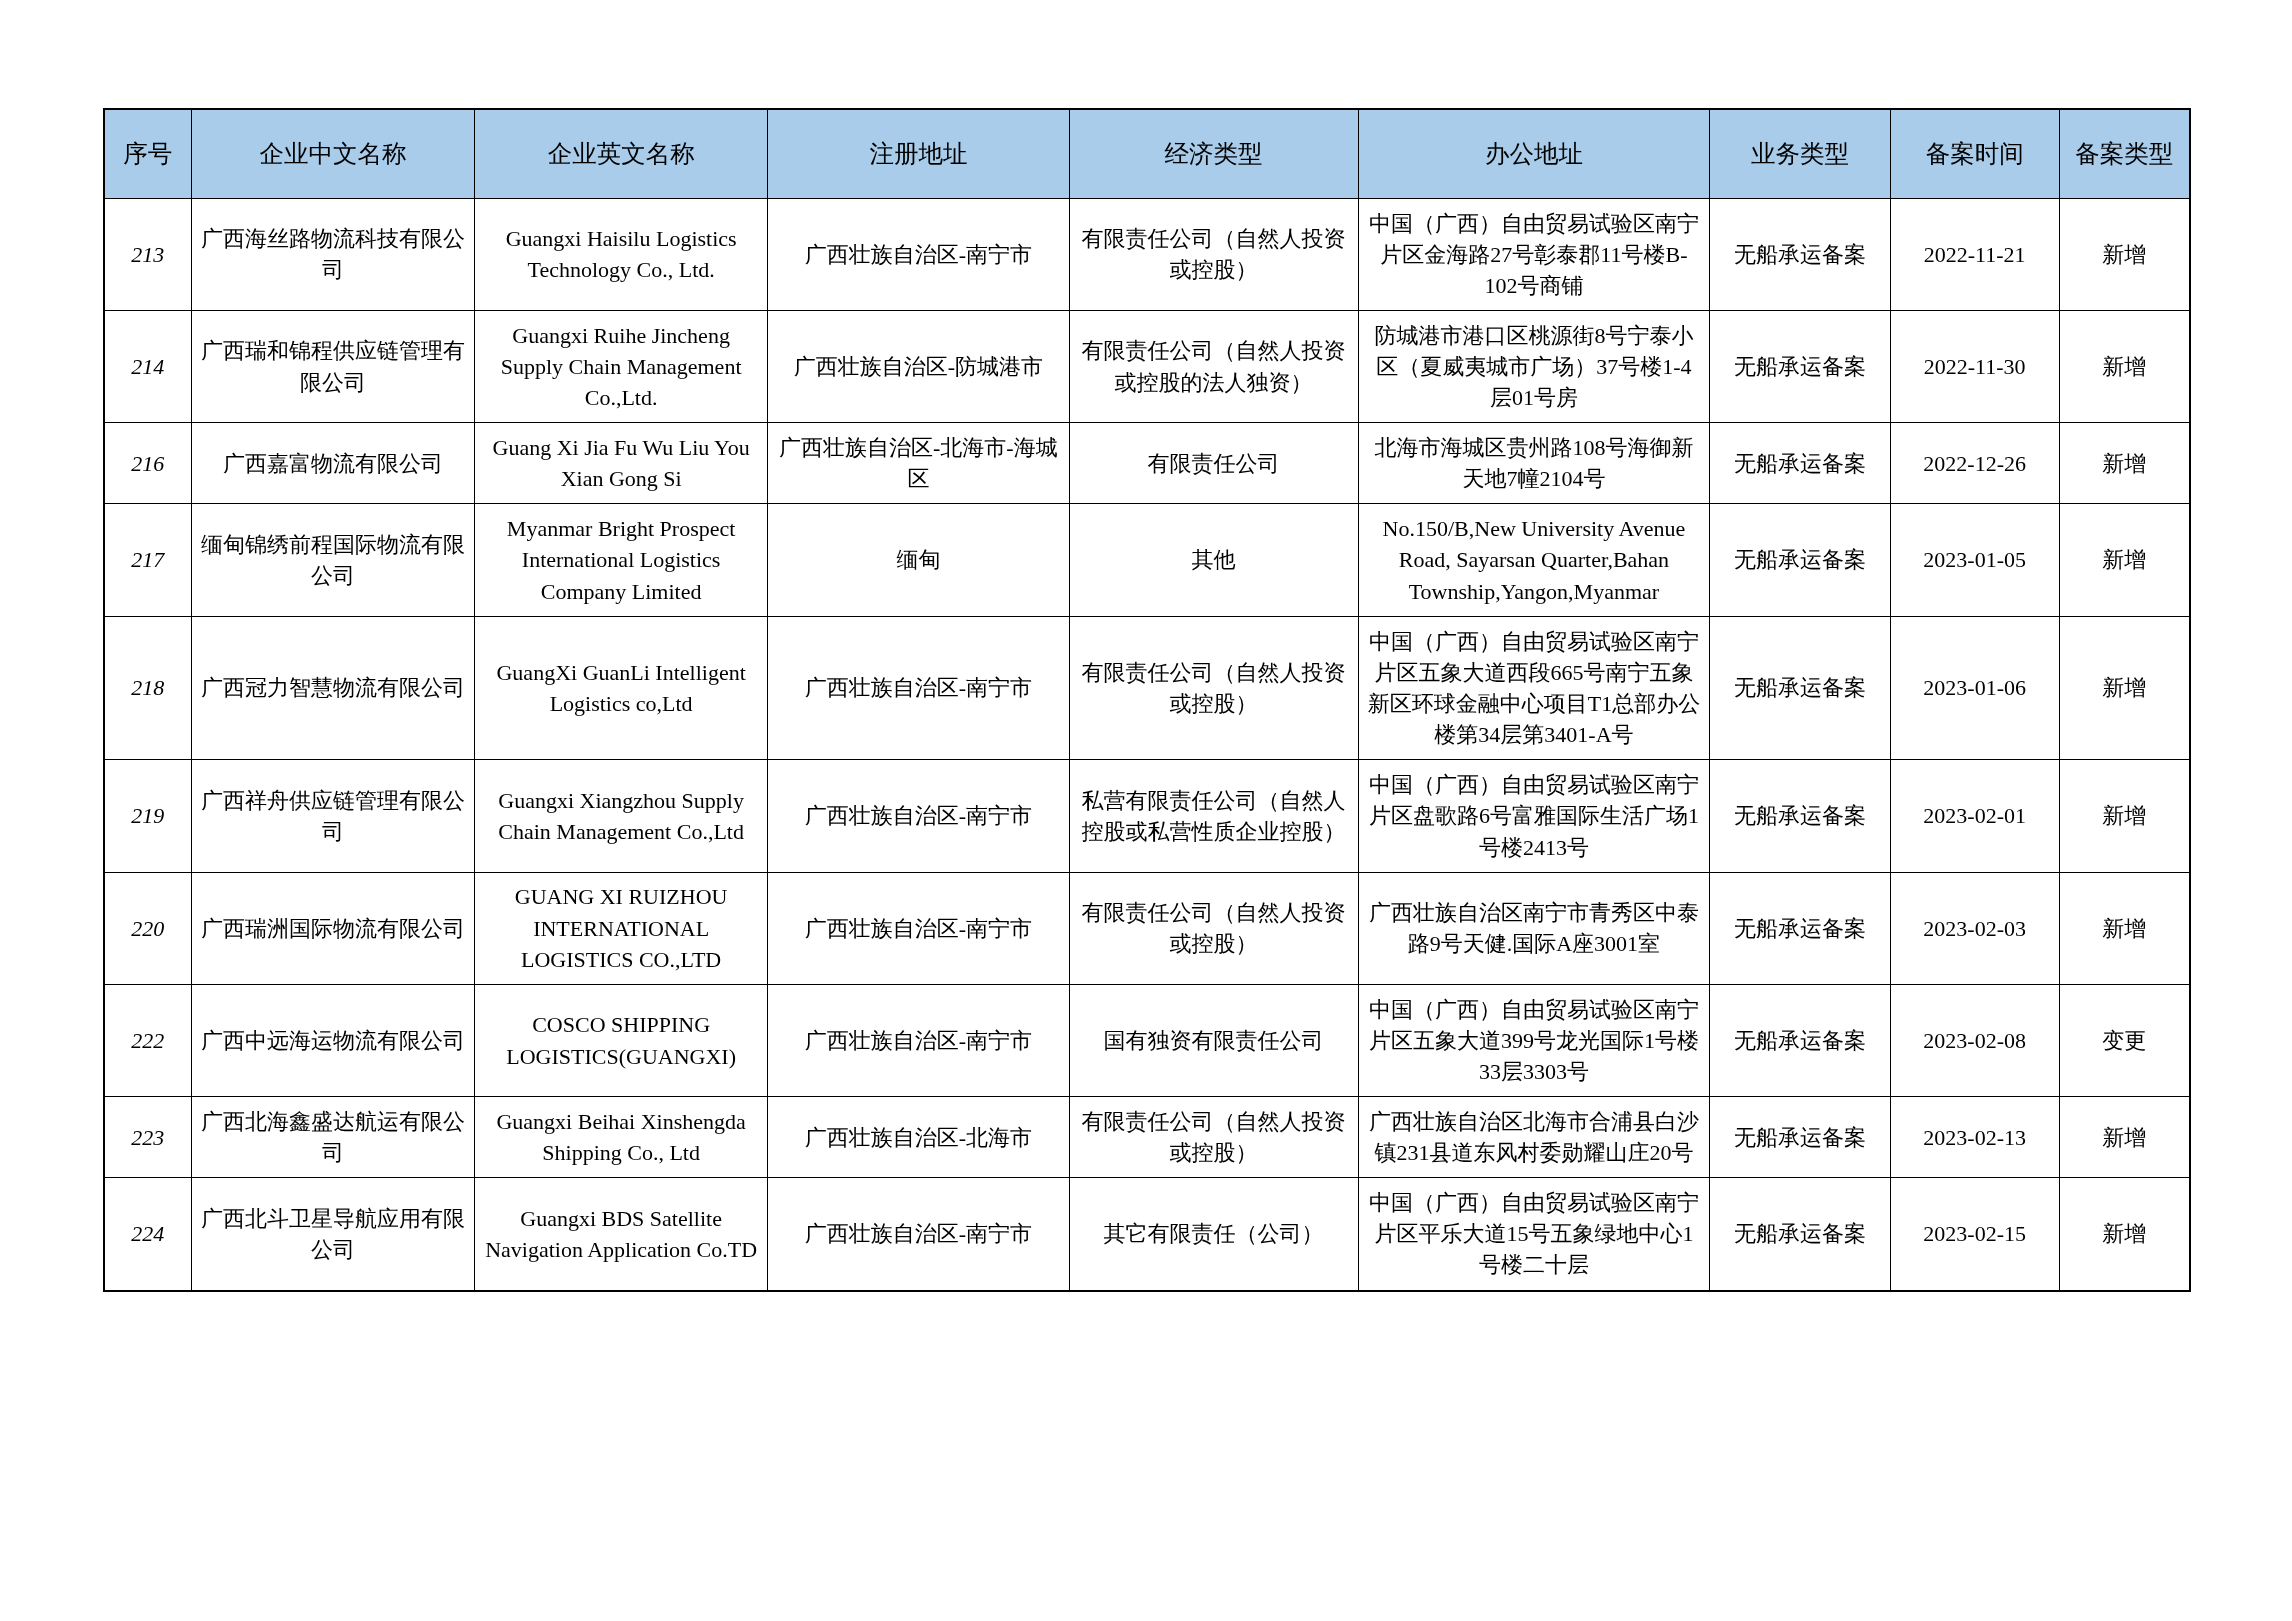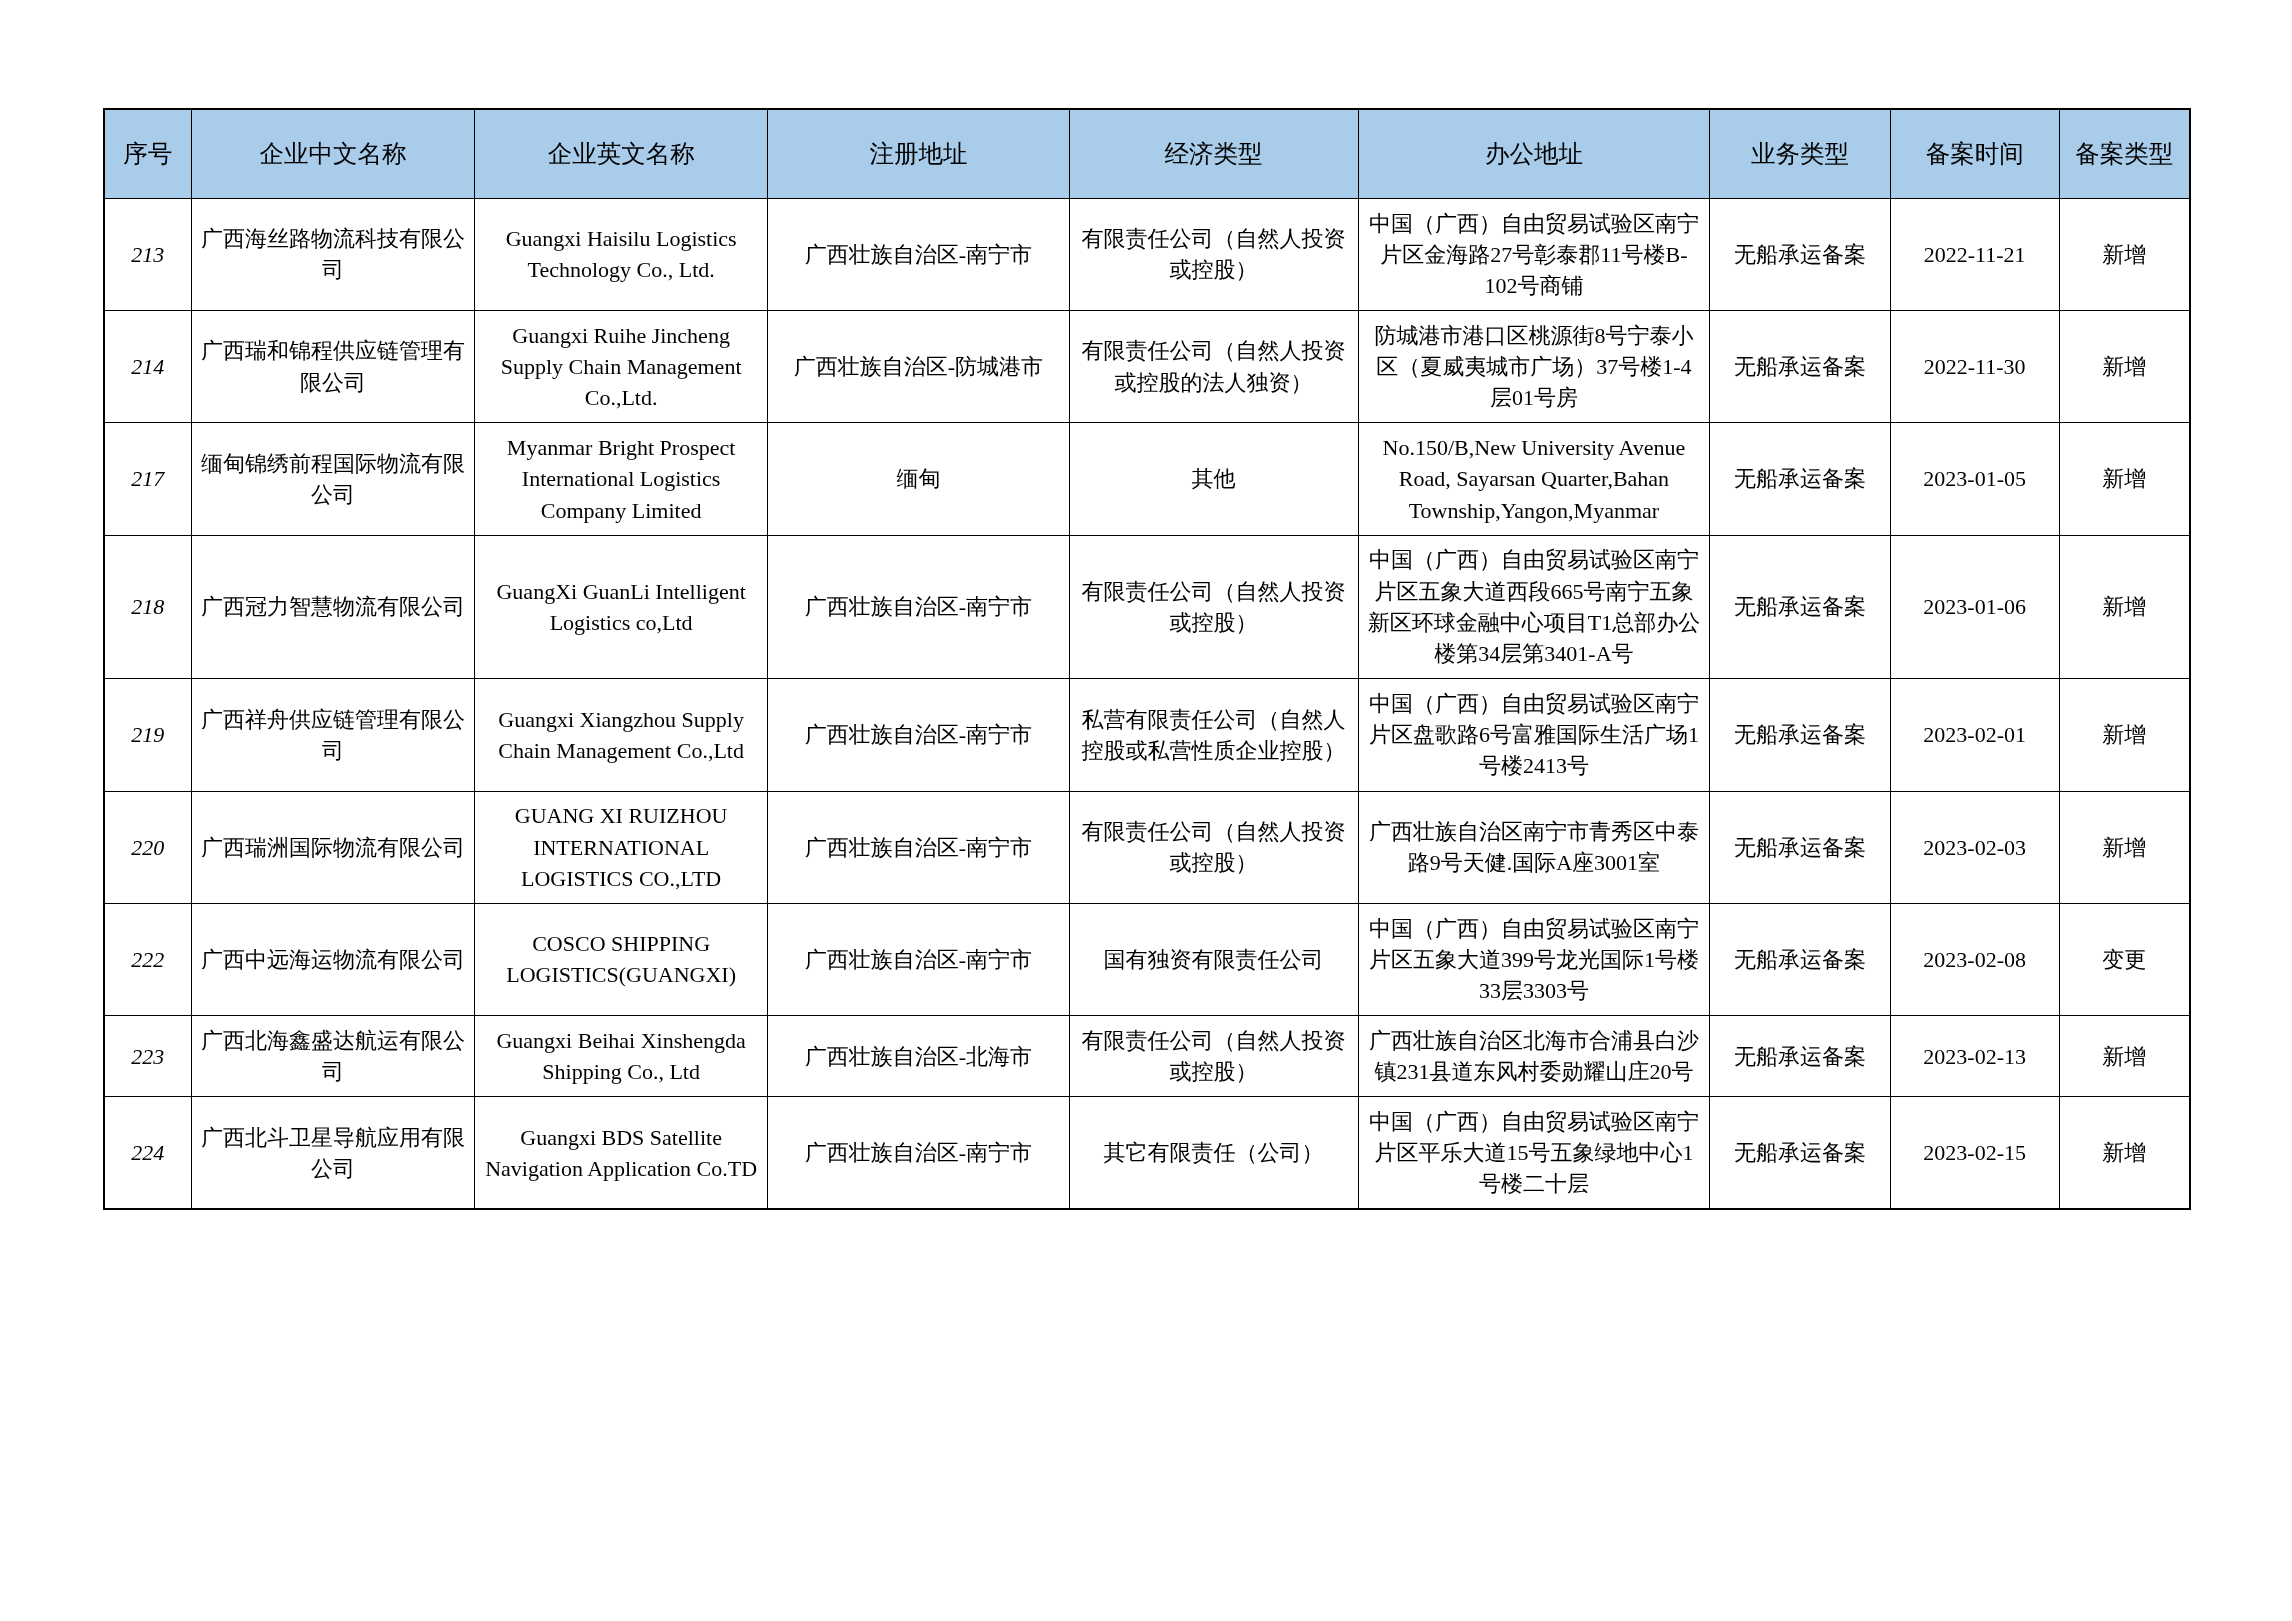--- a/index.html
+++ b/index.html
@@ -113,20 +113,31 @@
             <td class="cn">广西瑞和锦程供应链管理有限公司</td>
             <td class="eng">Guangxi Ruihe Jincheng Supply Chain  Management Co.,Ltd.</td>
             <td class="cn">广西壮族自治区-防城港市</td>
             <td class="cn">有限责任公司（自然人投资或控股的法人独资）</td>
             <td class="cn">防城港市港口区桃源街8号宁泰小区（夏威夷城市广场）37号楼1-4层01号房</td>
             <td class="biz">无船承运备案</td>
             <td class="date">2022-11-30</td>
             <td class="kind">新增</td>
           </tr>
           <tr>
+            <td class="seq">216</td>
+            <td class="cn">广西嘉富物流有限公司</td>
+            <td class="eng">Guang Xi Jia Fu Wu Liu You Xian Gong Si</td>
+            <td class="cn">广西壮族自治区-北海市-海城区</td>
+            <td class="cn">有限责任公司</td>
+            <td class="cn">北海市海城区贵州路108号海御新天地7幢2104号</td>
+            <td class="biz">无船承运备案</td>
+            <td class="date">2022-12-26</td>
+            <td class="kind">新增</td>
+          </tr>
+          <tr>
             <td class="seq">217</td>
             <td class="cn">缅甸锦绣前程国际物流有限公司</td>
             <td class="eng">Myanmar Bright Prospect International Logistics Company Limited</td>
             <td class="cn">缅甸</td>
             <td class="cn">其他</td>
             <td class="cn">No.150/B,New University Avenue Road, Sayarsan Quarter,Bahan Township,Yangon,Myanmar</td>
             <td class="biz">无船承运备案</td>
             <td class="date">2023-01-05</td>
             <td class="kind">新增</td>
           </tr>

